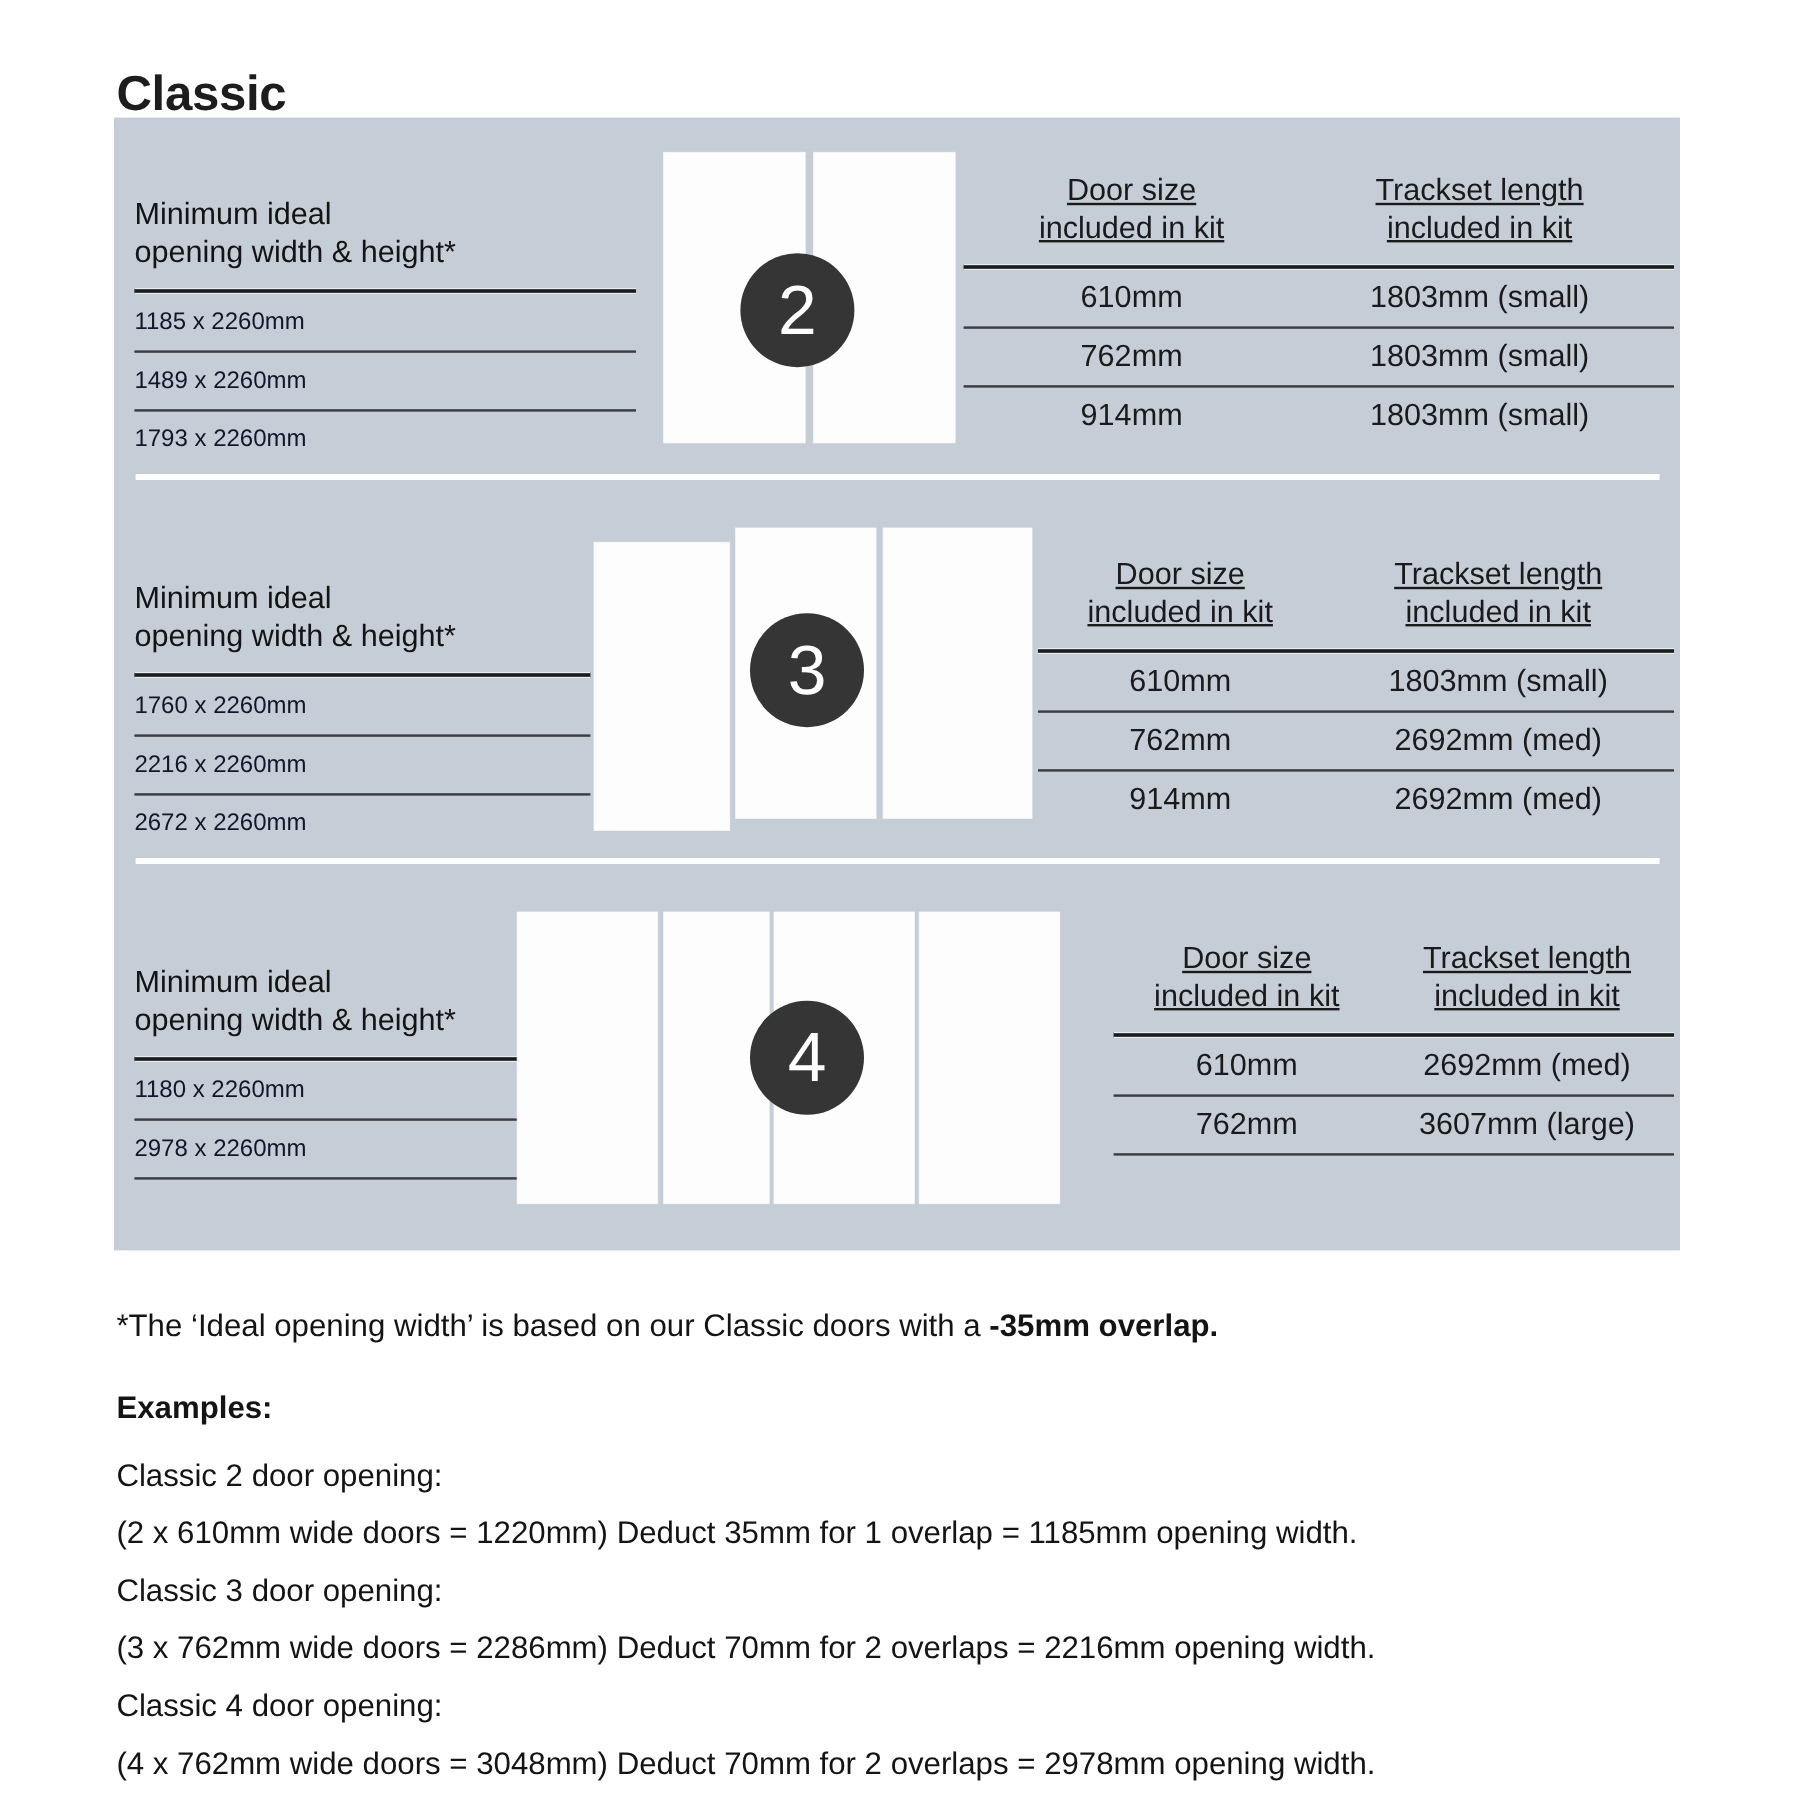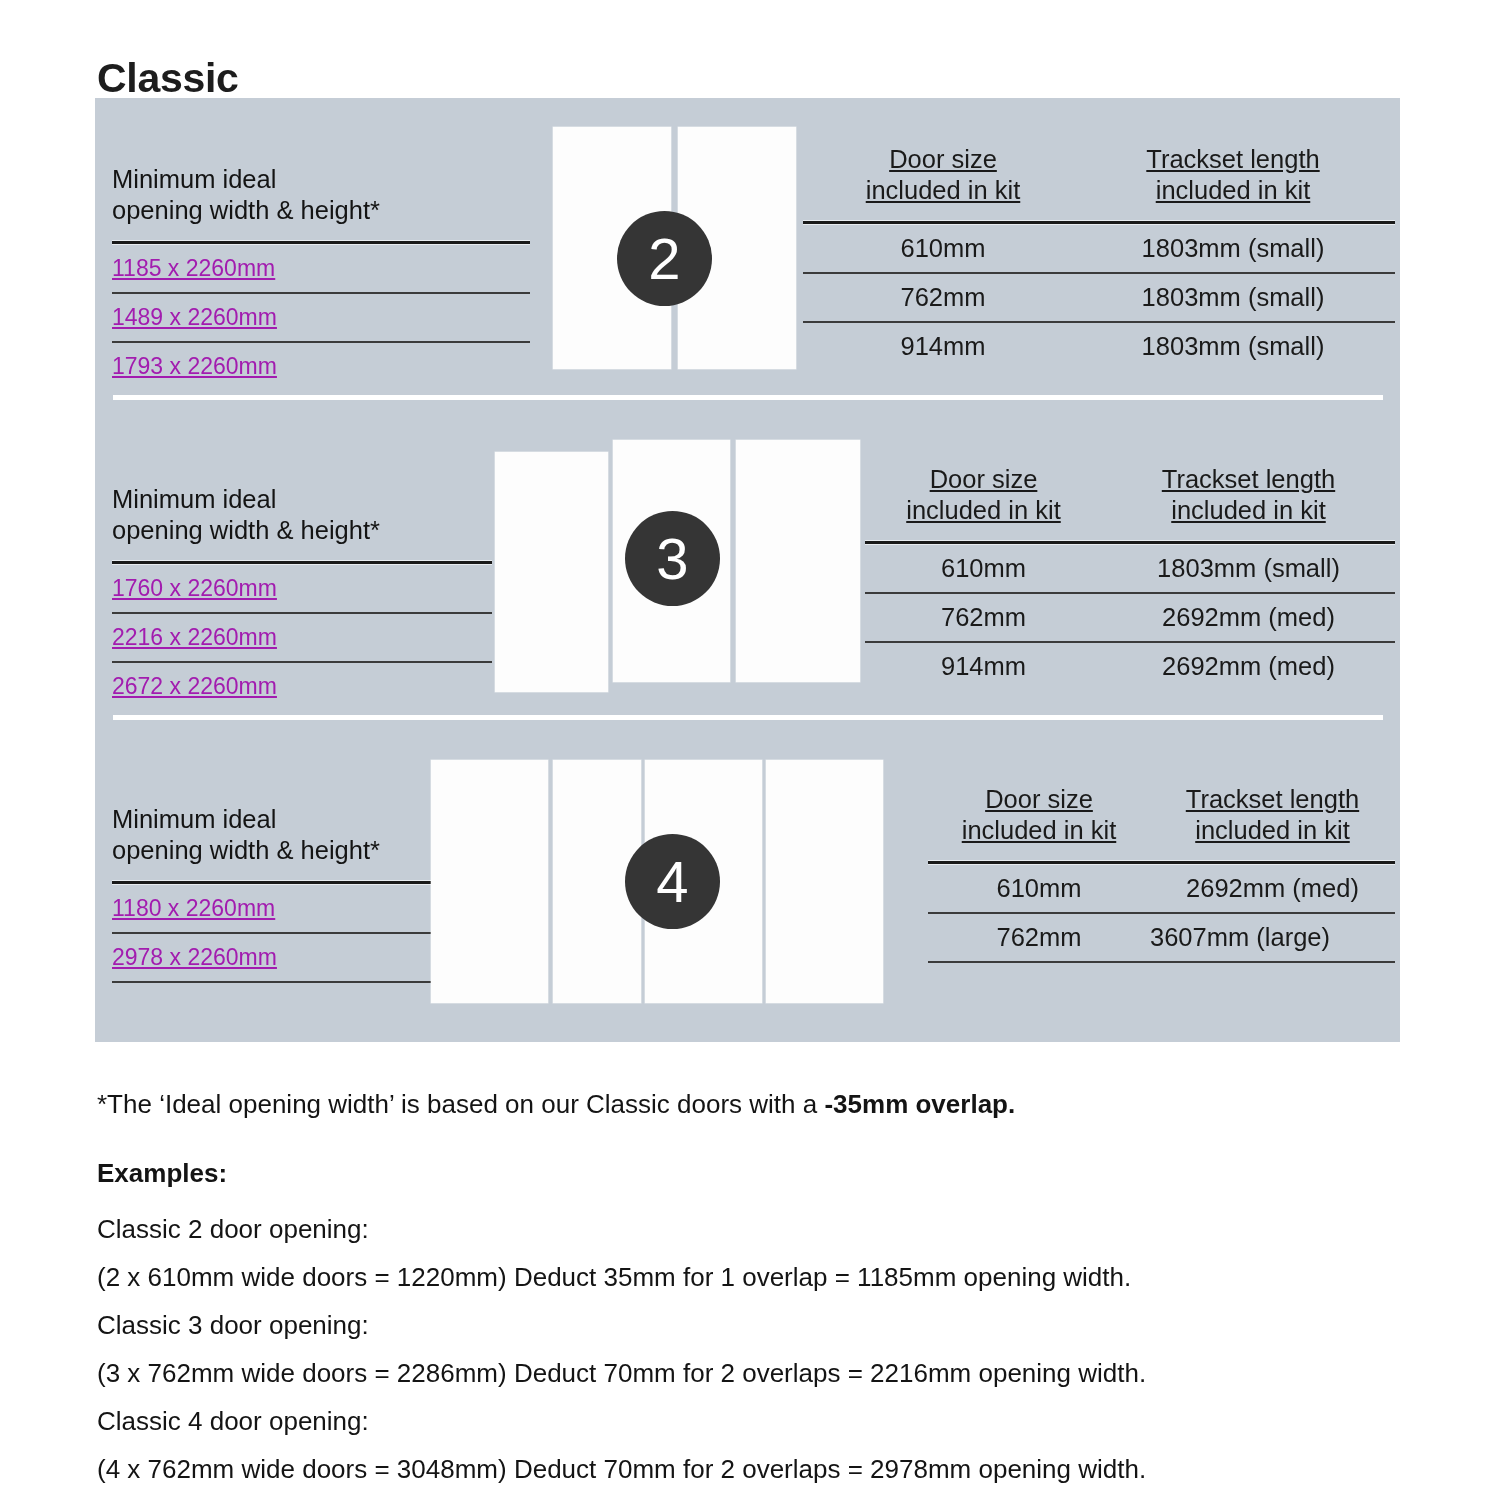--- a/index.html
+++ b/index.html
@@ -58,25 +58,24 @@
     height: 5px;
     background: #1a1a1a;
     border-top: 1px solid #e8ecf0;
     border-bottom: 1px solid #e8ecf0;
   }
   .rule-thin {
     height: 2px;
     background: #3b3b3b;
   }
   .datarow {
-    font-size: 23px;
+    font-size: 20px;
     line-height: 47px;
-    color: #a21caf;
+    color: #0f172a;
     white-space: nowrap;
-    text-decoration: underline;
   }
 
   
   .left-col { left: 17px; top: 46px; width: 430px; }
   .left-col .col-head { padding-left: 0; }
 
   
   .right-cols { top: 46px; }
   .rc-head { display: flex; text-decoration: underline; }
   .rc-head > div {
@@ -269,21 +268,21 @@
         </div>
         <div class="rule-thick" style="margin-top:14px; width:467px;"></div>
         <div class="rc-rows">
           <div class="rrow">
             <div style="width:222px; text-align:center;">610mm</div>
             <div style="width:245px; text-align:center;">2692mm (med)</div>
           </div>
           <div class="rule-thin" style="width:467px;"></div>
           <div class="rrow">
             <div style="width:222px; text-align:center;">762mm</div>
-            <div style="width:245px; ">3607mm (large)</div>
+            <div style="width:245px; text-align:center;">3607mm (large)</div>
           </div>
           <div class="rule-thin" style="width:467px;"></div>
         </div>
       </div>
 
       <div class="doors">
         <div class="door" style="left:336px; top:22px; width:117px; height:243px;"></div>
         <div class="door" style="left:458px; top:22px; width:88px; height:243px;"></div>
         <div class="door" style="left:550px; top:22px; width:117px; height:243px;"></div>
         <div class="door" style="left:671px; top:22px; width:117px; height:243px;"></div>

